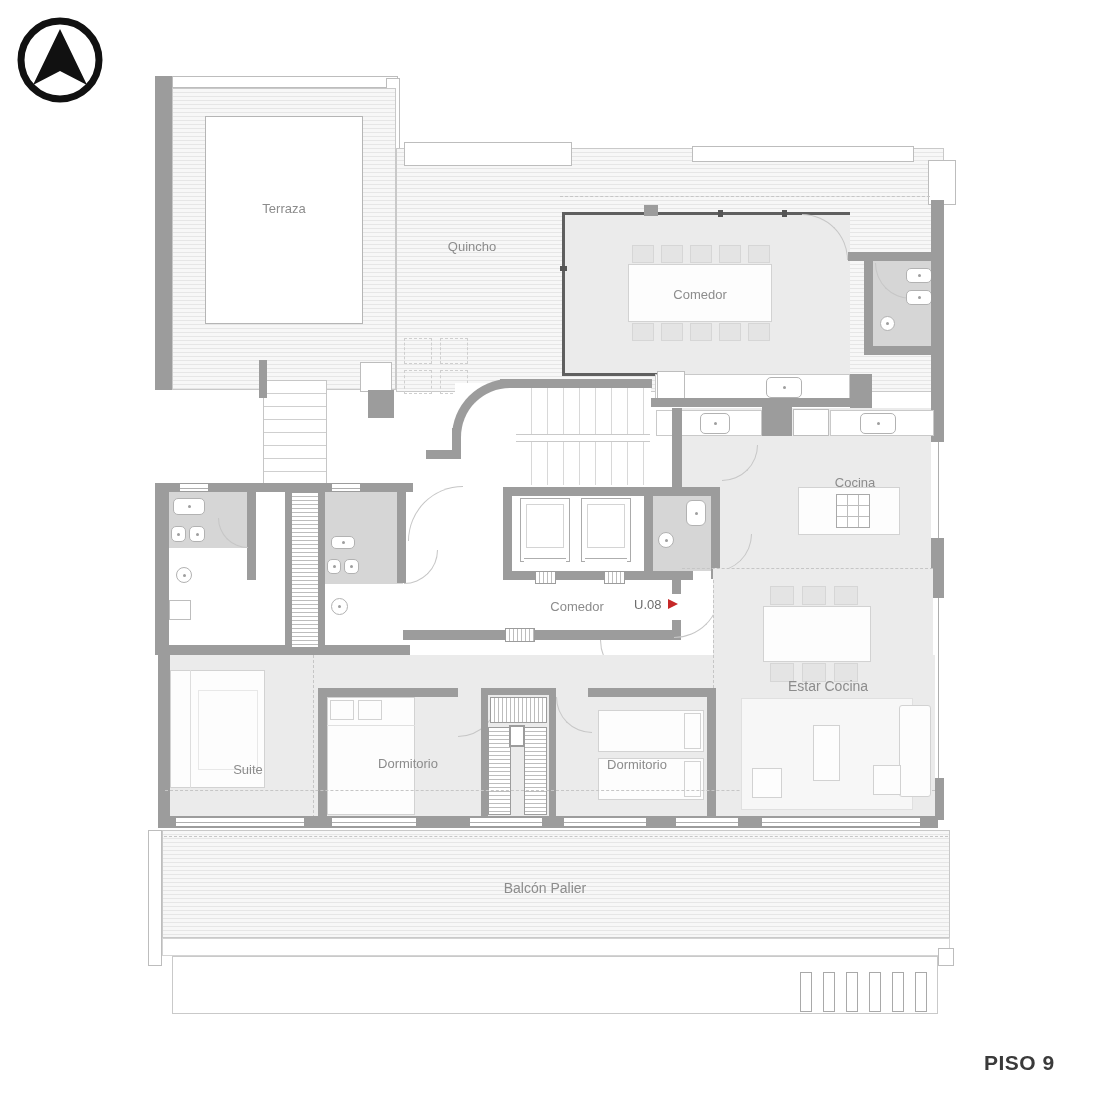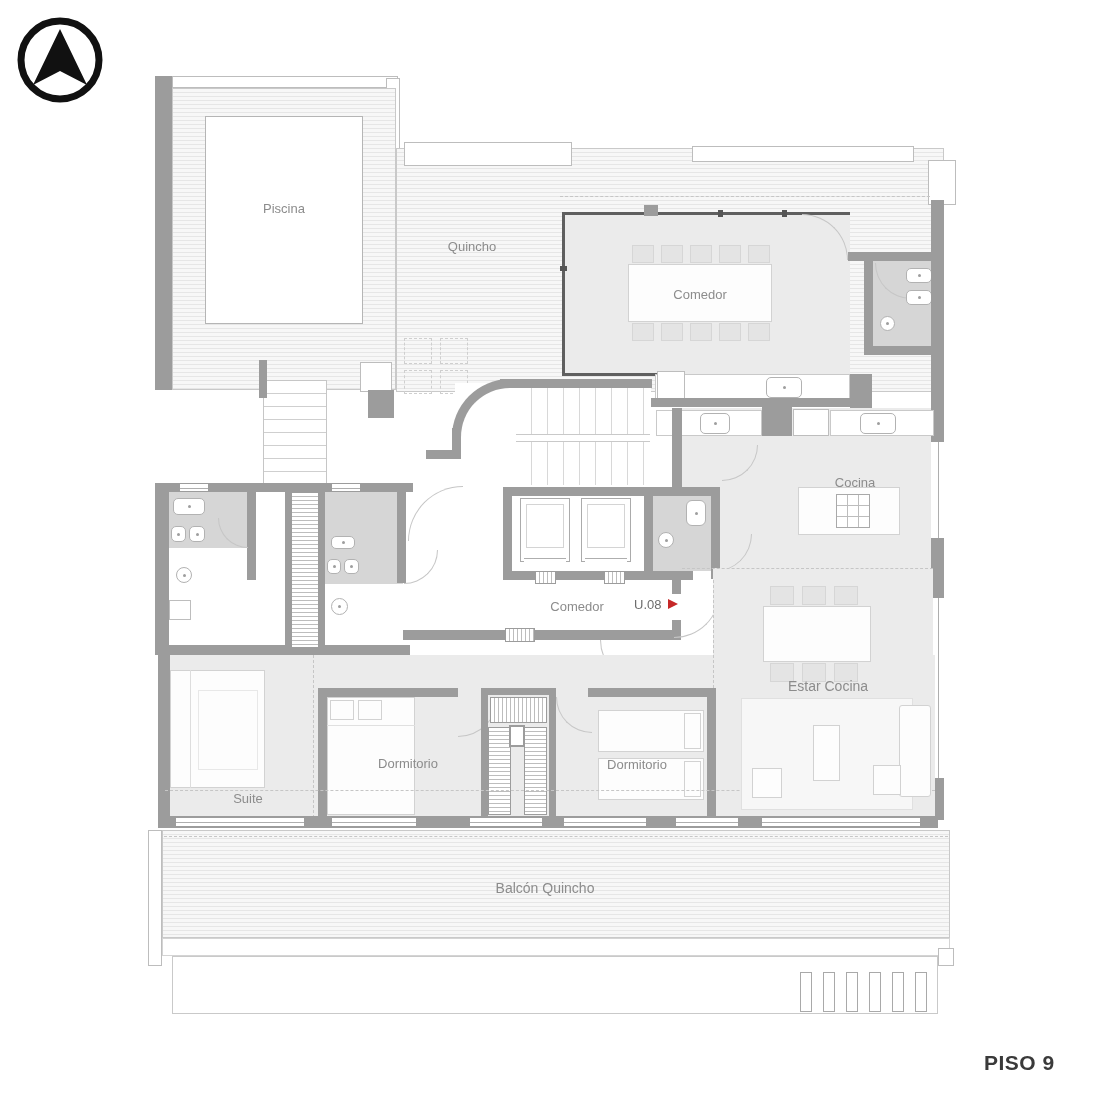--- a/index.html
+++ b/index.html
@@ -52,21 +52,21 @@
   <svg class="a" style="left:14px;top:14px" width="92" height="92" viewBox="0 0 92 92">
     <circle cx="46" cy="46" r="39" fill="none" stroke="#111" stroke-width="7"></circle>
     <path d="M46 15 L73 71 L46 57 L19 71 Z" fill="#111"></path>
   </svg>
 
   <div class="a wall" style="left:155px;top:76px;width:17px;height:314px"></div>
   <div class="a whitebox" style="left:172px;top:76px;width:226px;height:12px"></div>
   <div class="a whitebox" style="left:386px;top:78px;width:14px;height:92px"></div>
   <div class="a deck" style="left:172px;top:88px;width:224px;height:302px"></div>
   <div class="a whitebox" style="left:205px;top:116px;width:158px;height:208px;border-color:#b5b5b5"></div>
-  <div class="lbl" style="left:284px;top:208px">Piscina</div>
+  <div class="lbl" style="left:284px;top:208px">Terraza</div>
 
   <div class="a deck" style="left:396px;top:148px;width:548px;height:244px"></div>
   <div class="a whitebox" style="left:404px;top:142px;width:168px;height:24px"></div>
   <div class="a whitebox" style="left:692px;top:146px;width:222px;height:16px"></div>
   <div class="a whitebox" style="left:928px;top:160px;width:28px;height:45px"></div>
   <div class="a dashH" style="left:560px;top:196px;width:370px;height:1px"></div>
   <div class="a dashbox" style="left:404px;top:338px;width:28px;height:26px"></div>
   <div class="a dashbox" style="left:440px;top:338px;width:28px;height:26px"></div>
   <div class="a dashbox" style="left:404px;top:370px;width:28px;height:24px"></div>
   <div class="a dashbox" style="left:440px;top:370px;width:28px;height:24px"></div>
@@ -203,21 +203,21 @@
 
   <div class="a room" style="left:165px;top:655px;width:770px;height:163px"></div>
   <div class="a room" style="left:713px;top:568px;width:220px;height:250px"></div>
   <div class="a dashH" style="left:682px;top:568px;width:251px;height:1px"></div>
   <div class="a dashV" style="left:713px;top:580px;width:1px;height:108px"></div>
   <div class="a wall" style="left:158px;top:648px;width:12px;height:170px"></div>
 
   <div class="a furn" style="left:170px;top:670px;width:95px;height:118px"></div>
   <div class="a" style="left:190px;top:670px;width:1px;height:118px;background:#ddd"></div>
   <div class="a" style="left:198px;top:690px;width:60px;height:80px;border:1px solid #e8e8e8"></div>
-  <div class="lbl" style="left:248px;top:798px">Suite</div>
+  <div class="lbl" style="left:248px;top:769px">Suite</div>
   <div class="a dashV" style="left:313px;top:655px;width:1px;height:163px"></div>
 
   <div class="a wall" style="left:318px;top:688px;width:9px;height:130px"></div>
   <div class="a wall" style="left:318px;top:688px;width:140px;height:9px"></div>
   <div class="a arc-br" style="left:458px;top:697px;width:40px;height:40px"></div>
   <div class="a furn" style="left:327px;top:697px;width:88px;height:118px"></div>
   <div class="a furn" style="left:330px;top:700px;width:24px;height:20px"></div>
   <div class="a furn" style="left:358px;top:700px;width:24px;height:20px"></div>
   <div class="a" style="left:327px;top:725px;width:88px;height:1px;background:#e0e0e0"></div>
   <div class="lbl" style="left:408px;top:763px">Dormitorio</div>
@@ -260,21 +260,21 @@
   <div class="a win" style="left:332px;top:818px;width:84px;height:8px"></div>
   <div class="a win" style="left:470px;top:818px;width:72px;height:8px"></div>
   <div class="a win" style="left:564px;top:818px;width:82px;height:8px"></div>
   <div class="a win" style="left:676px;top:818px;width:62px;height:8px"></div>
   <div class="a win" style="left:762px;top:818px;width:158px;height:8px"></div>
 
   <div class="a whitebox" style="left:148px;top:830px;width:14px;height:136px"></div>
   <div class="a deck" style="left:162px;top:830px;width:788px;height:108px"></div>
   <div class="a dashH" style="left:164px;top:836px;width:784px;height:1px"></div>
   <div class="a whitebox" style="left:162px;top:938px;width:788px;height:18px;border-color:#d4d4d4"></div>
-  <div class="lbl" style="left:545px;top:888px;font-size:14px">Balcón Quincho</div>
+  <div class="lbl" style="left:545px;top:888px;font-size:14px">Balcón Palier</div>
   <div class="a whitebox" style="left:172px;top:956px;width:766px;height:58px;border-color:#c9c9c9"></div>
   <div class="a whitebox" style="left:938px;top:948px;width:16px;height:18px"></div>
   <div class="a whitebox" style="left:800px;top:972px;width:12px;height:40px;border-color:#a9a9a9"></div>
   <div class="a whitebox" style="left:823px;top:972px;width:12px;height:40px;border-color:#a9a9a9"></div>
   <div class="a whitebox" style="left:846px;top:972px;width:12px;height:40px;border-color:#a9a9a9"></div>
   <div class="a whitebox" style="left:869px;top:972px;width:12px;height:40px;border-color:#a9a9a9"></div>
   <div class="a whitebox" style="left:892px;top:972px;width:12px;height:40px;border-color:#a9a9a9"></div>
   <div class="a whitebox" style="left:915px;top:972px;width:12px;height:40px;border-color:#a9a9a9"></div>
 
   <div class="floor-lbl" style="left:984px;top:1051px">PISO 9</div>

